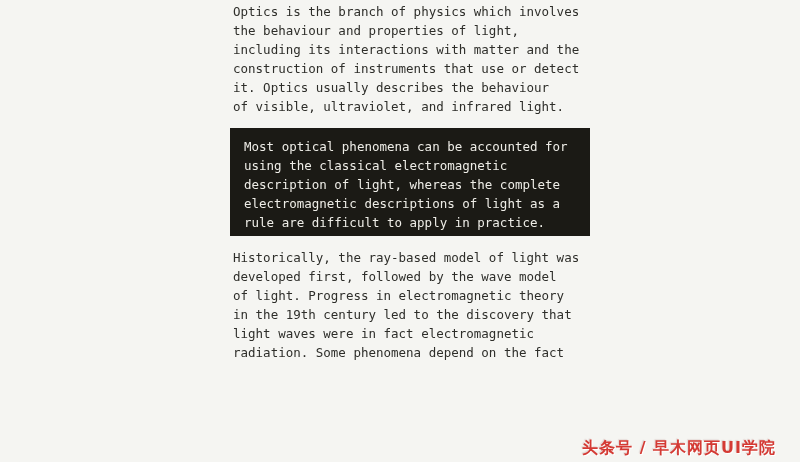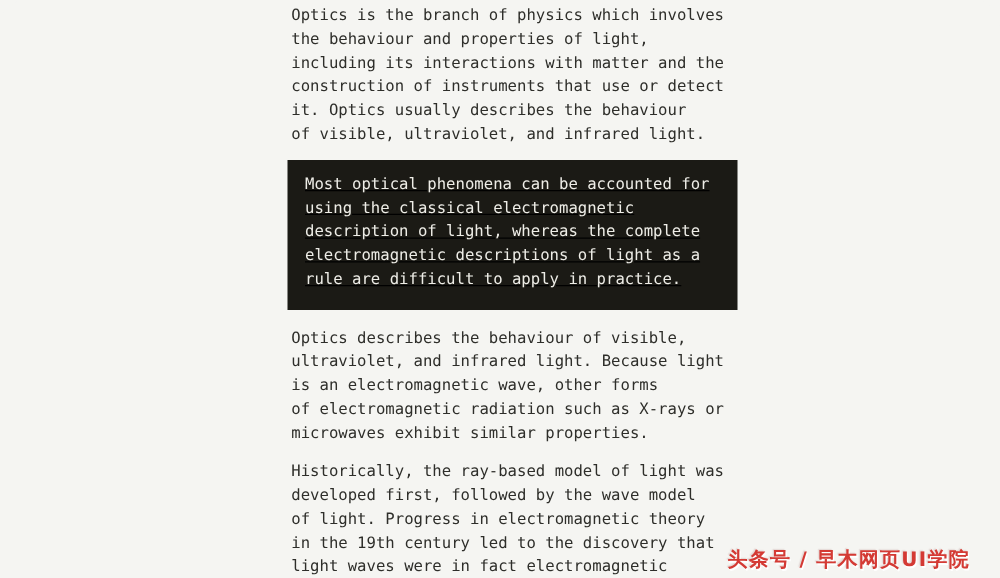--- a/index.html
+++ b/index.html
@@ -27,23 +27,22 @@
     margin: 0 0 12px 3px;
     font-size: 12.5px;
     line-height: 19px;
     color: #2e2e2a;
     white-space: pre-line;
     letter-spacing: 0px;
   }
   .quote-box {
     width: 360px;
     background: #1b1a15;
-    padding: 9px 14px 16px 14px;
+    padding: 9px 14px 4px 14px;
     margin: 0 0 12px 0;
-    text-decoration: underline;
   }
   .quote-box .quote-text {
     font-size: 12.5px;
     line-height: 19px;
     color: #eeede7;
     white-space: pre-line;
   }
   .watermark {
     position: absolute;
     right: 24px;
@@ -71,25 +70,20 @@
 of visible, ultraviolet, and infrared light.</p>
 
     <div class="quote-box">
       <p class="quote-text">Most optical phenomena can be accounted for
 using the classical electromagnetic
 description of light, whereas the complete
 electromagnetic descriptions of light as a
 rule are difficult to apply in practice.</p>
     </div>
 
-    <p class="para">Optics describes the behaviour of visible,
-ultraviolet, and infrared light. Because light
-is an electromagnetic wave, other forms
-of electromagnetic radiation such as X-rays or
-microwaves exhibit similar properties.</p>
 
     <p class="para">Historically, the ray-based model of light was
 developed first, followed by the wave model
 of light. Progress in electromagnetic theory
 in the 19th century led to the discovery that
 light waves were in fact electromagnetic
 radiation. Some phenomena depend on the fact</p>
 
   </div>
 

